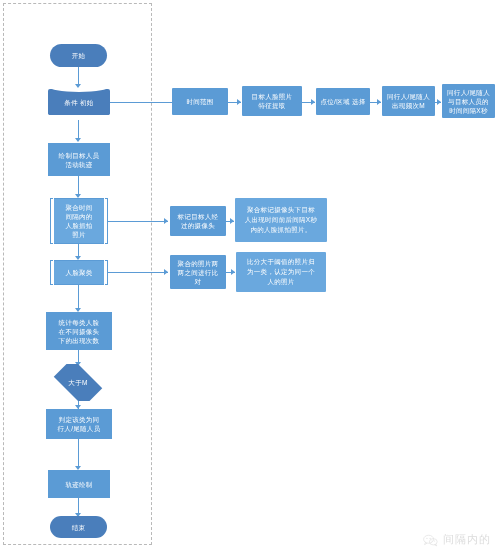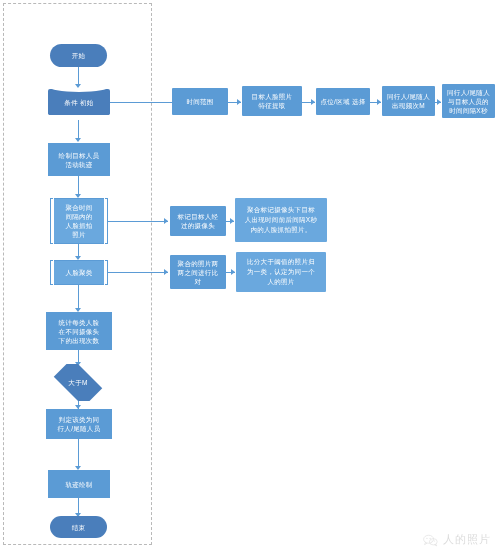--- a/index.html
+++ b/index.html
@@ -276,16 +276,16 @@
         <ellipse cx="9" cy="8" rx="8" ry="6.4" fill="none" stroke="#9a9a9a" stroke-width="1.1"></ellipse>
         <path d="M4 13 L2.5 16.5 L6 14.6 Z" fill="none" stroke="#9a9a9a" stroke-width="1.1"></path>
         <circle cx="6.3" cy="6.4" r="1" fill="#9a9a9a"></circle>
         <circle cx="11.3" cy="6.4" r="1" fill="#9a9a9a"></circle>
         <ellipse cx="16.5" cy="12" rx="6.2" ry="5" fill="none" stroke="#9a9a9a" stroke-width="1.1"></ellipse>
         <path d="M20.5 16 L22 18.6 L18.8 17.2 Z" fill="none" stroke="#9a9a9a" stroke-width="1.1"></path>
         <circle cx="14.4" cy="10.8" r="0.85" fill="#9a9a9a"></circle>
         <circle cx="18.6" cy="10.8" r="0.85" fill="#9a9a9a"></circle>
       </svg>
     </span>
-    <span class="wm-text">人的照片</span>
+    <span class="wm-text">间隔内的</span>
   </div>
 
 </div>
 
 </body></html>

